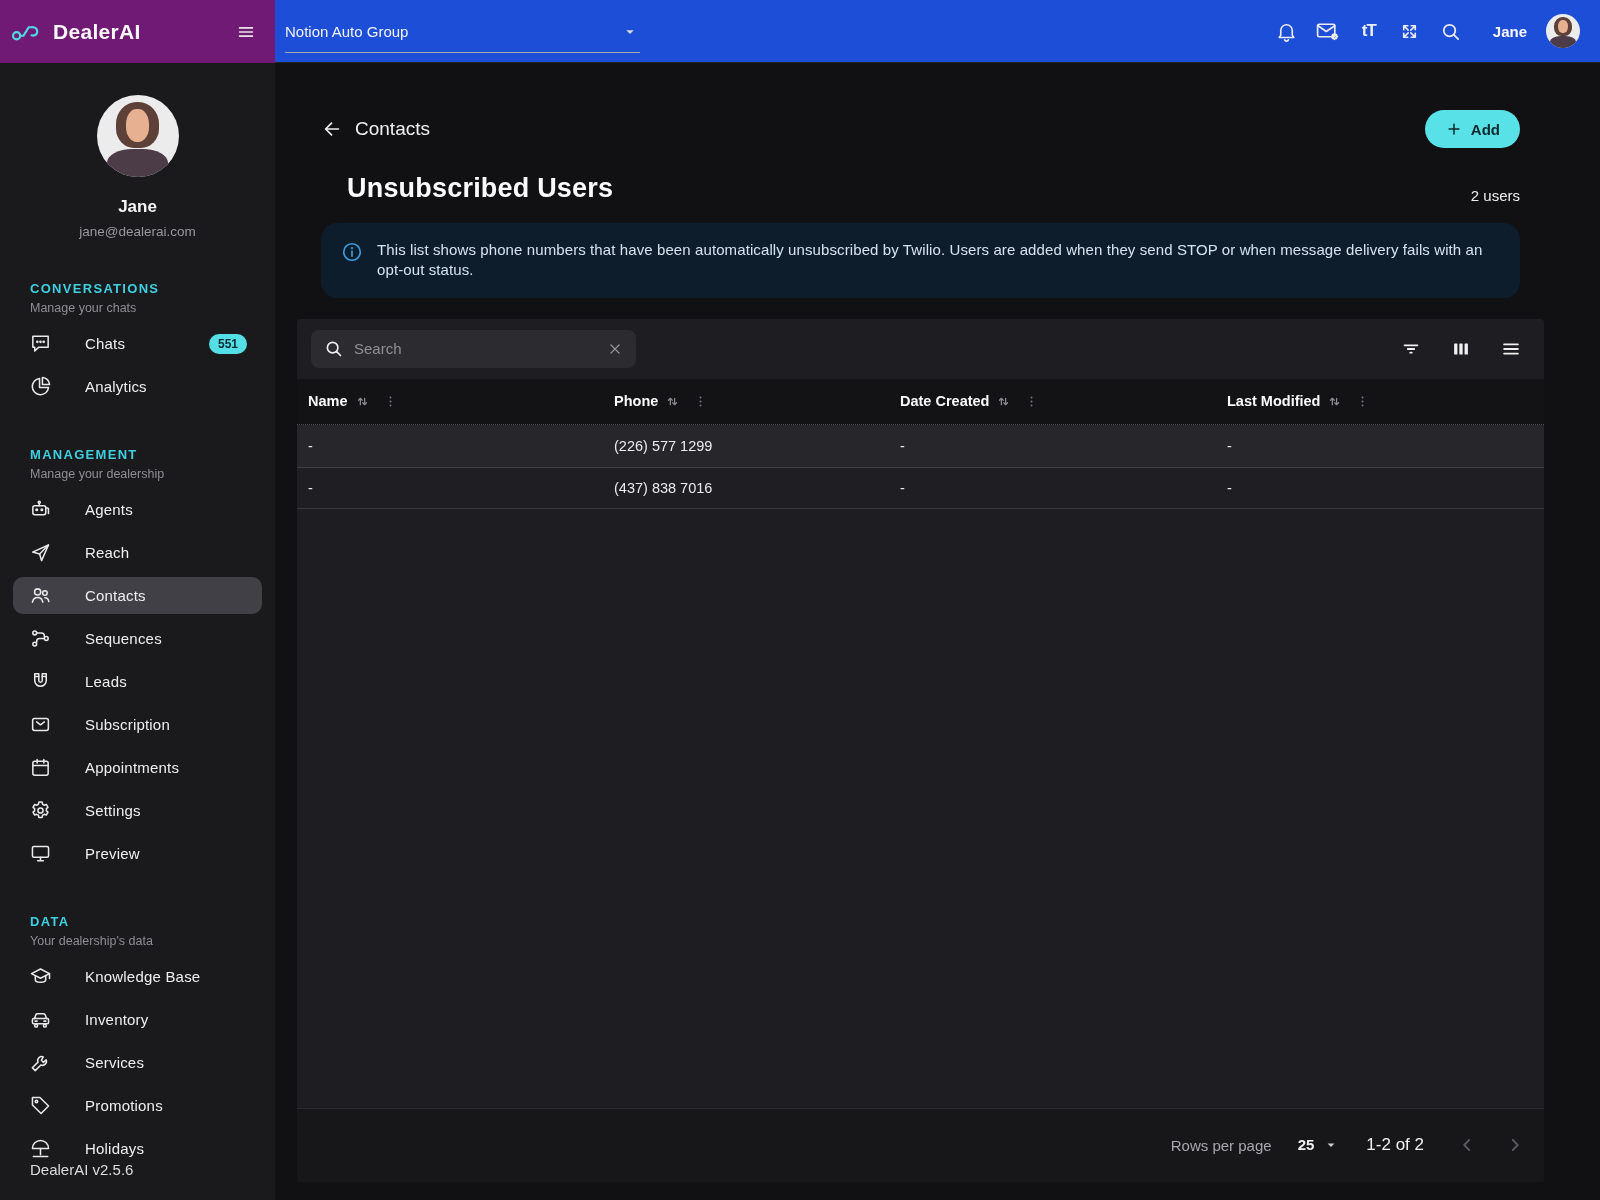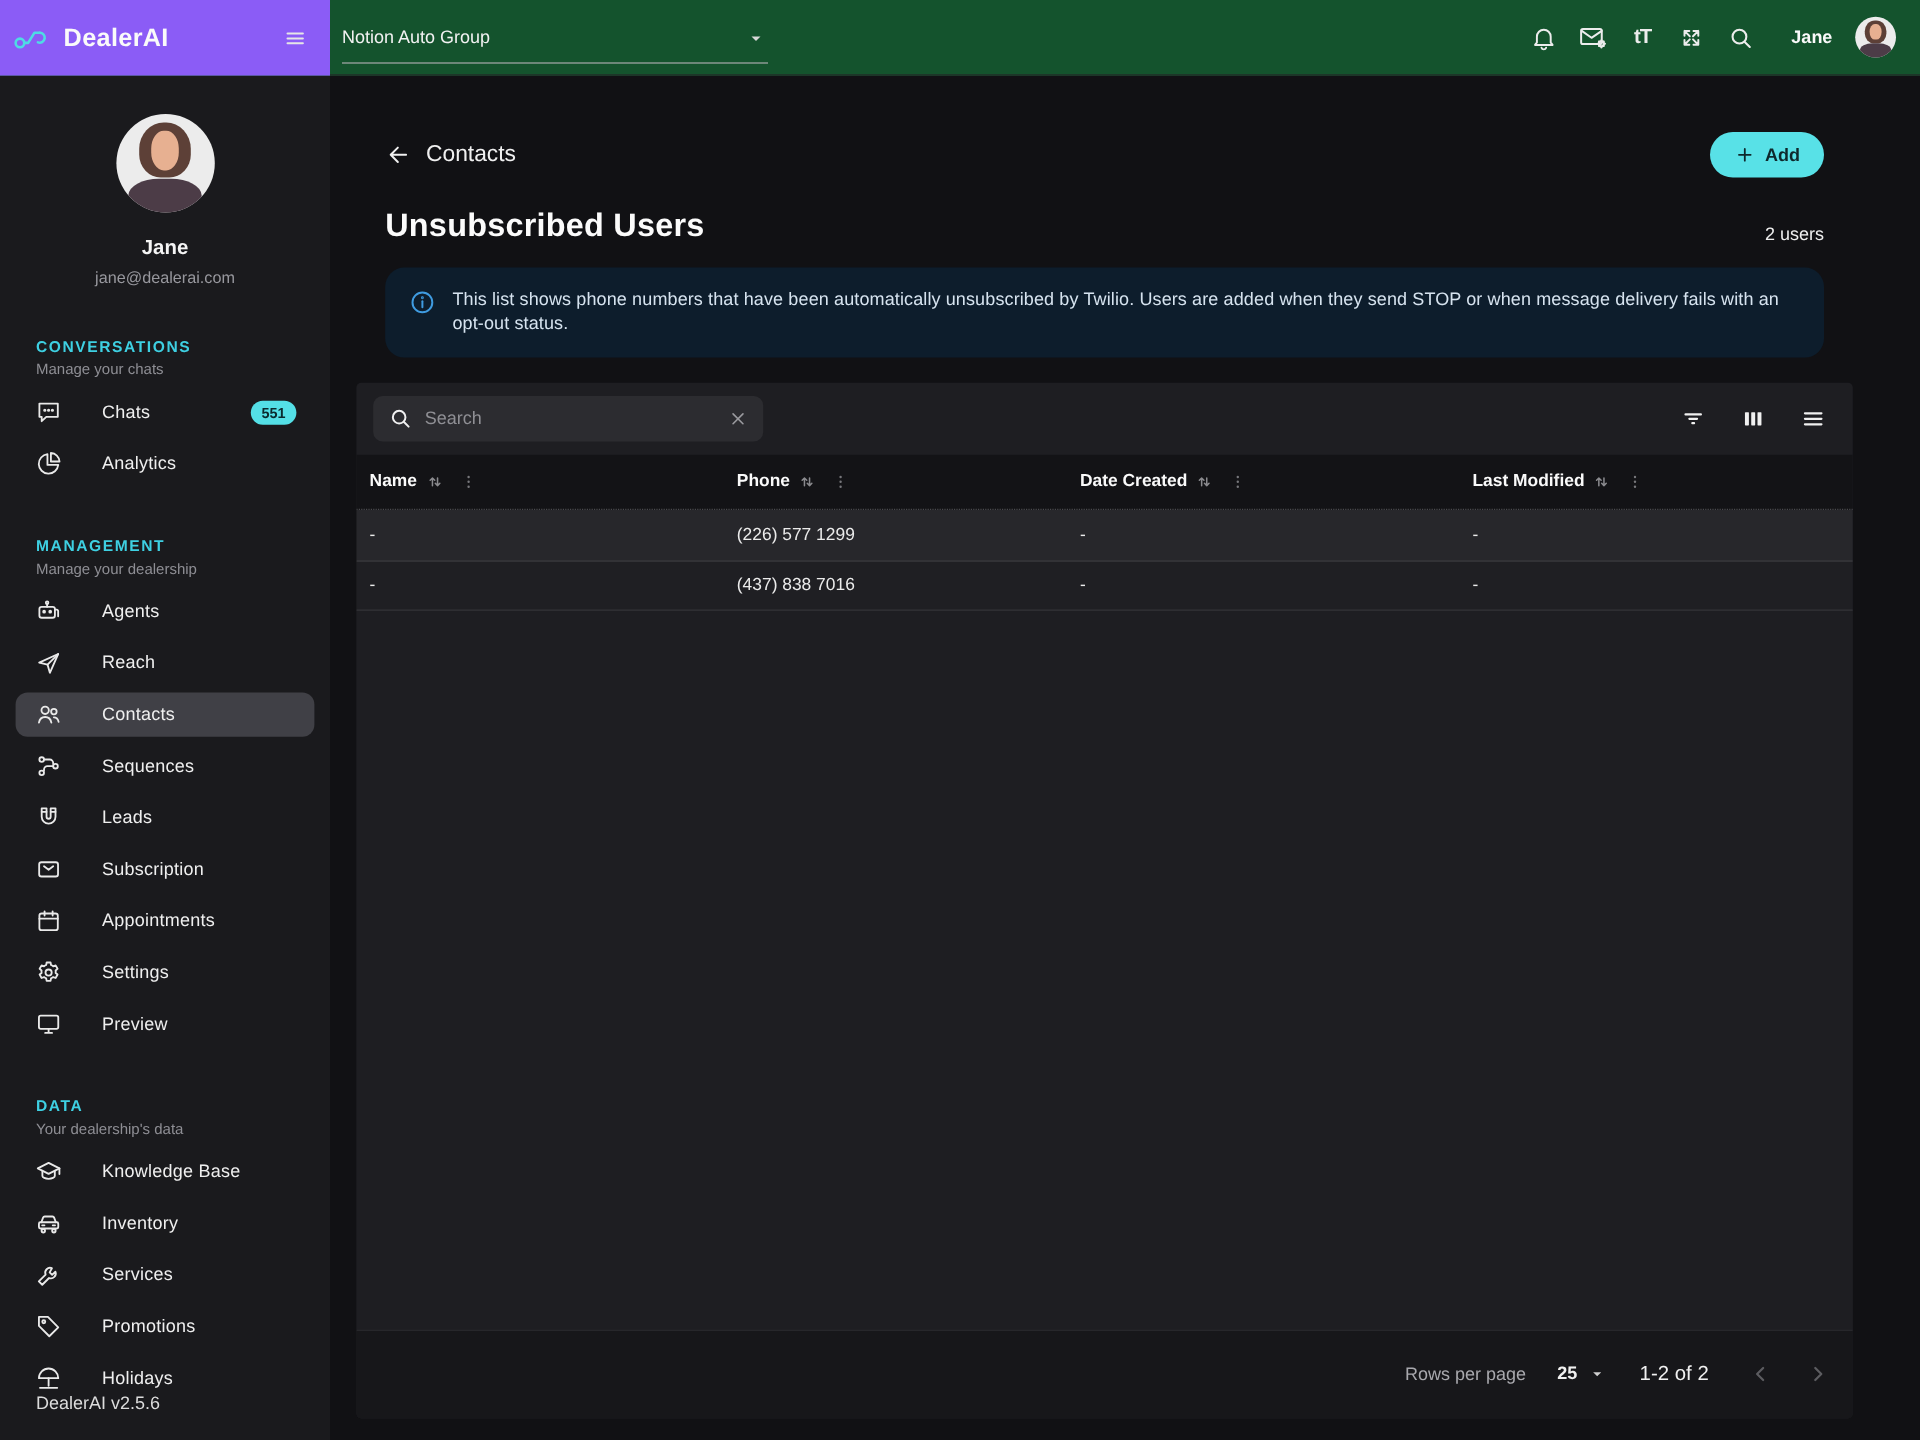--- a/index.html
+++ b/index.html
@@ -1,26 +1,26 @@
 <!DOCTYPE html>
 <html><head>
 <meta charset="utf-8">
 <style>
   * { margin:0; padding:0; box-sizing:border-box; }
   html,body { width:1600px; height:1200px; overflow:hidden; background:#101013;
     font-family:"Liberation Sans", sans-serif; color:#ededed; }
 
   
   .topbar { position:fixed; top:0; left:0; width:1600px; height:63px; display:flex; z-index:10; }
-  .topbar-left { width:275px; height:63px; background:#8b5cf6; display:flex; align-items:center;
+  .topbar-left { width:275px; height:63px; background:#701a75; display:flex; align-items:center;
     padding:0 18px 0 10px; flex:0 0 275px; }
   .logo-mark { color:#4fdbe4; display:flex; align-items:center; }
   .brand-name { font-size:21px; font-weight:700; color:#fafafa; margin-left:7px; letter-spacing:.3px; }
   .hamburger { margin-left:auto; color:#e6e6e6; cursor:pointer; display:flex; }
-  .topbar-main { flex:1; background:#14532d; display:flex; align-items:center;
+  .topbar-main { flex:1; background:#1d4ed8; display:flex; align-items:center;
     border-bottom:1px solid #232326; padding:0 20px 0 10px; }
   .dealer-select { width:355px; height:42px; margin-top:2px; display:flex; align-items:center;
     justify-content:space-between; border-bottom:1px solid #a9a9ad; cursor:pointer; }
   .dealer-select span { font-size:15px; color:#f2f2f2; }
   .dealer-select .caret { color:#d8d8d8; display:flex; }
   .topbar-actions { margin-left:auto; display:flex; align-items:center; gap:15px; }
   .tb-icon { width:26px; height:26px; color:#ececec; display:flex; align-items:center;
     justify-content:center; cursor:pointer; }
   .tt-glyph { font-size:17px; font-weight:700; color:#ececec; letter-spacing:-1px; }
   .tb-user { font-size:15px; font-weight:700; color:#fafafa; margin-left:14px; }
@@ -51,21 +51,21 @@
   .version { position:absolute; bottom:22px; left:30px; font-size:15px; color:#dcdcdc; }
 
   
   .main { margin-left:275px; padding-top:63px; height:1200px; background:#111114; }
   .page-head { margin:47px 80px 0 46px; display:flex; align-items:center; justify-content:space-between; }
   .back-link { display:flex; align-items:center; gap:12px; cursor:pointer; color:#f0f0f0; }
   .back-link span { font-size:19px; font-weight:500; }
   .add-btn { display:flex; align-items:center; gap:8px; background:#58e1e7; color:#0e282c;
     border:none; height:38px; padding:0 20px; border-radius:19px; font-size:15px; font-weight:700;
     font-family:"Liberation Sans", sans-serif; cursor:pointer; }
-  .title-row { margin:25px 80px 0 46px; display:flex; align-items:flex-end; justify-content:space-between; }
+  .title-row { margin:25px 80px 0 72px; display:flex; align-items:flex-end; justify-content:space-between; }
   .title-row h1 { font-size:27px; font-weight:700; color:#fbfbfb; letter-spacing:.2px; }
   .user-count { font-size:15px; color:#eeeeee; }
   .info-banner { margin:19px 80px 0 46px; background:#0d1d2c; border-radius:16px; padding:17px 20px;
     display:flex; gap:14px; align-items:flex-start; }
   .info-icon { color:#3f9be0; flex:0 0 auto; margin-top:1px; display:flex; }
   .info-text { font-size:15px; line-height:1.35; color:#d6e3ef; letter-spacing:.1px; }
 
   
   .table-card { margin:21px 56px 0 22px; height:863px; background:#1e1e22; border-radius:4px;
     display:flex; flex-direction:column; overflow:hidden; }

